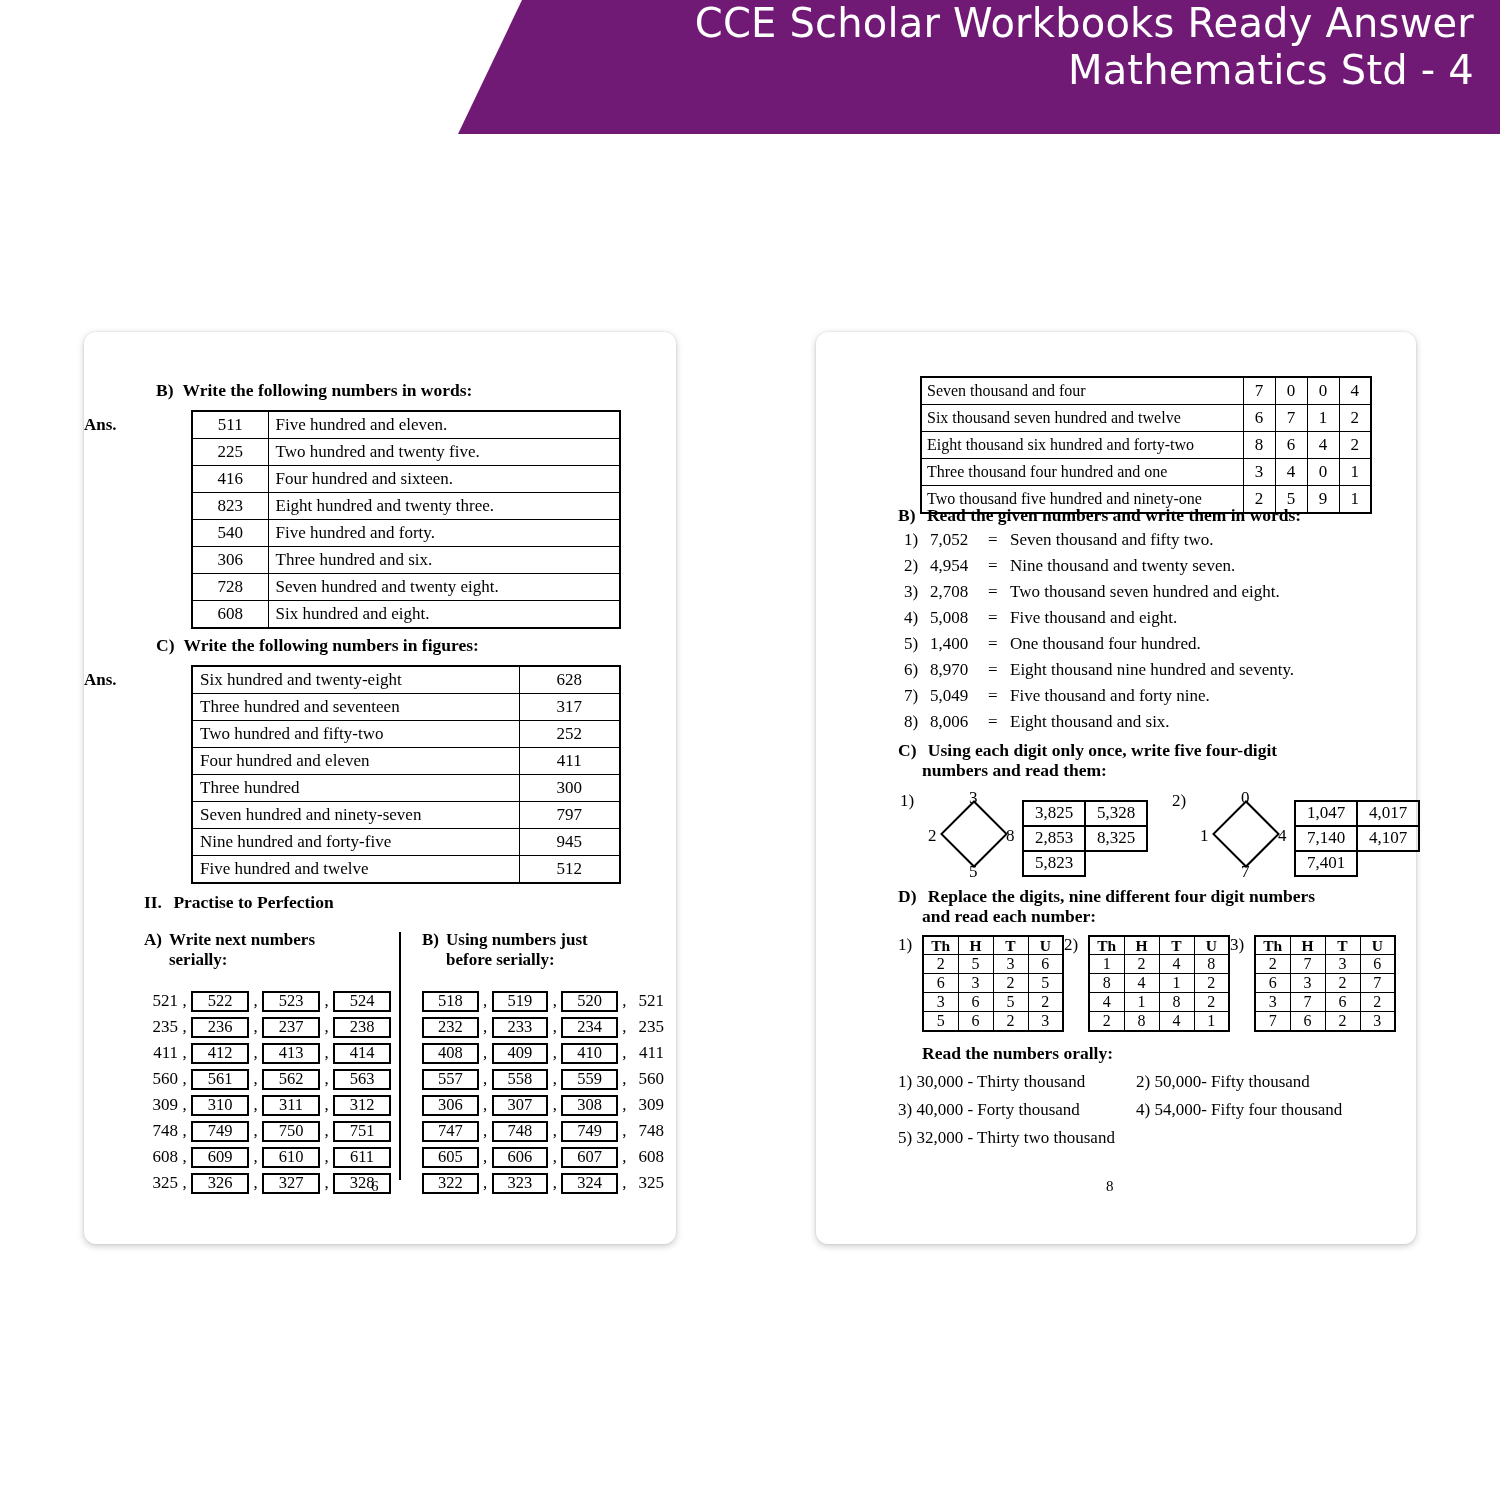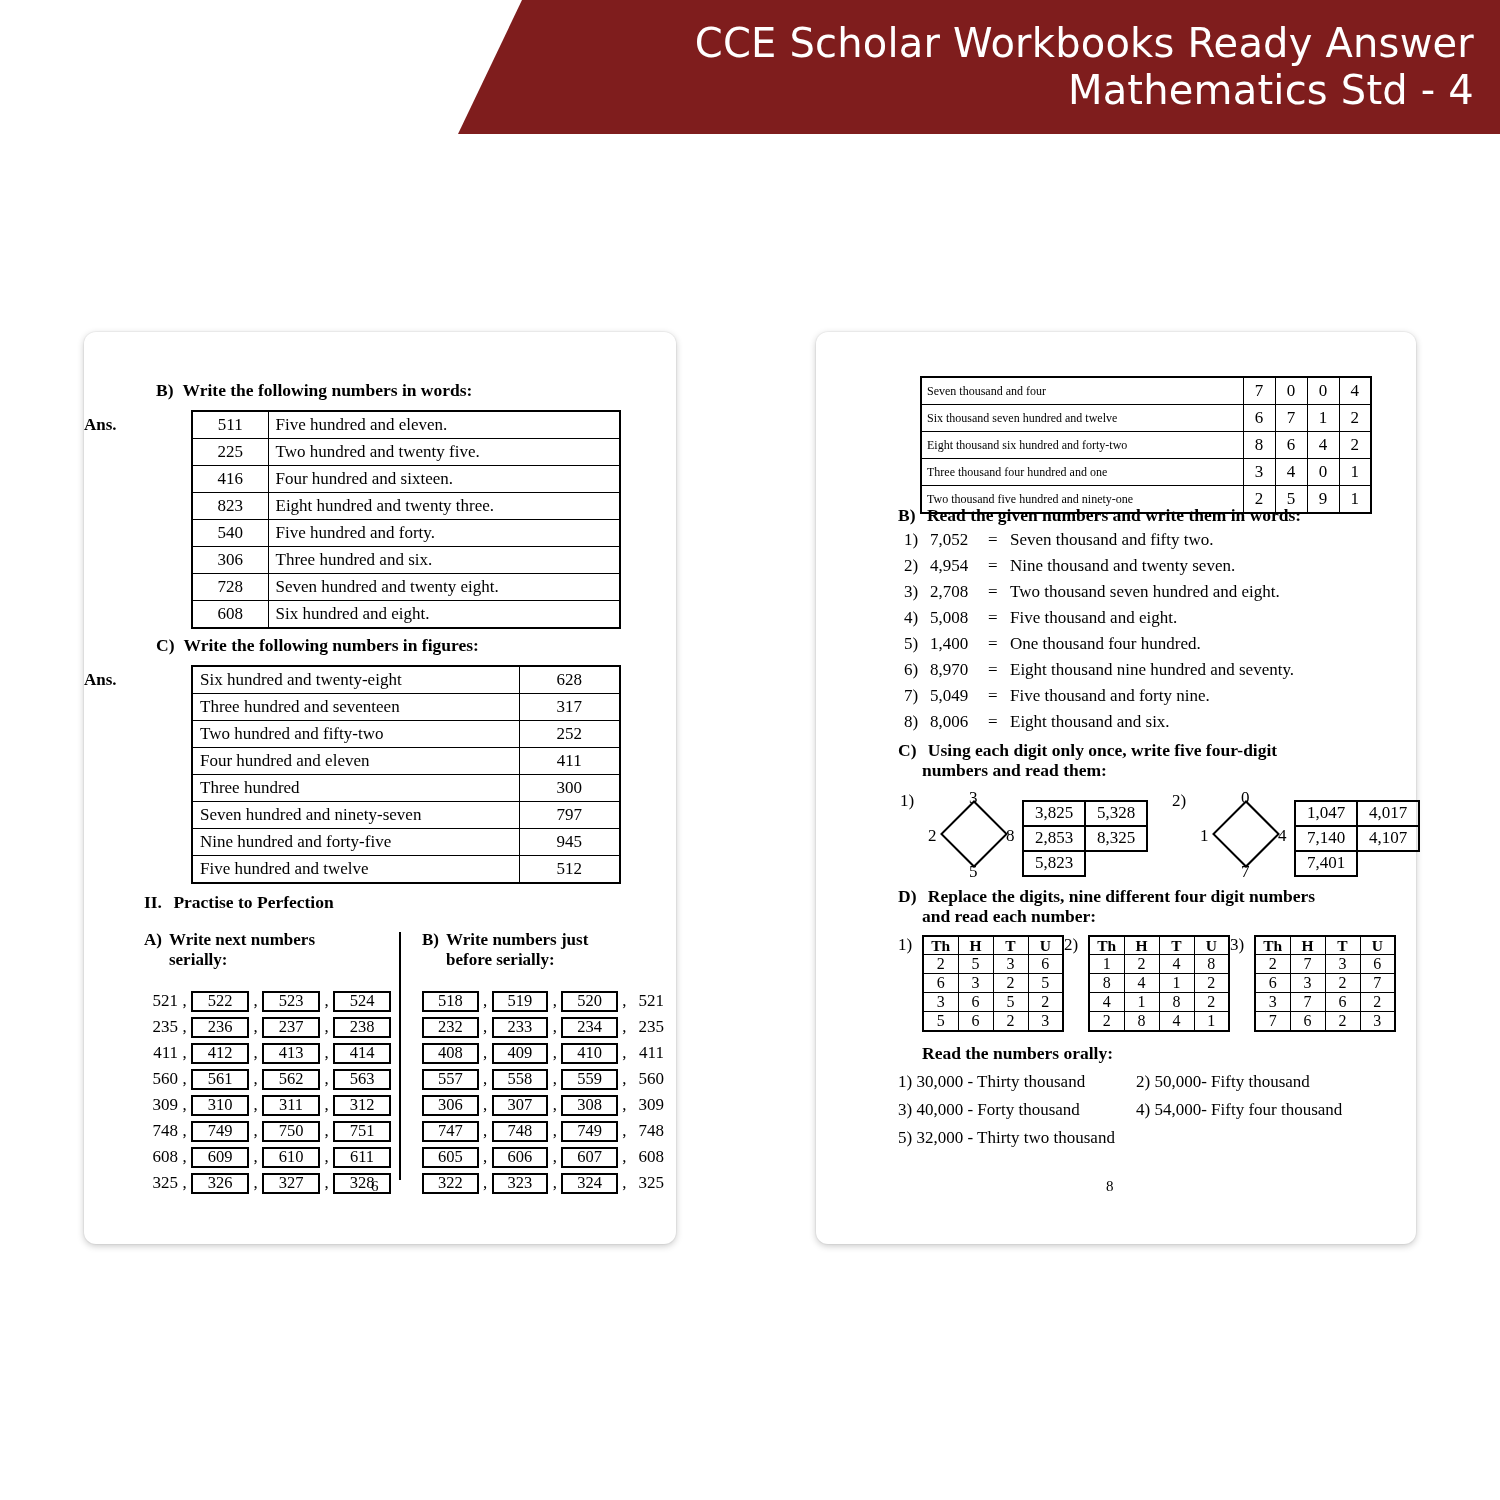--- a/index.html
+++ b/index.html
@@ -8,25 +8,25 @@
     width:1500px; height:1500px;
     background:#ffffff;
     font-family:"Liberation Serif", serif;
     position:relative;
     overflow:hidden;
   }
 
   
   .header-band{
     position:absolute; left:450px; top:0; width:1050px; height:134px;
-    background:#7f1d1d;
+    background:#701a75;
     clip-path: polygon(72px 0, 1050px 0, 1050px 134px, 8px 134px);
     color:#ffffff;
     font-family:"DejaVu Sans", sans-serif;
-    display:flex; flex-direction:column; justify-content:center; align-items:flex-end;
+    display:flex; flex-direction:column; align-items:flex-end;
     padding-right:26px;
   }
   .header-line{
     font-size:40px; font-weight:400; line-height:1.18;
     letter-spacing:.2px; text-align:right; white-space:nowrap;
   }
 
   
   .page{
     position:absolute; background:#fff; border-radius:12px;
@@ -87,21 +87,21 @@
     display:flex; align-items:center; justify-content:center;
     font-size:16.5px; line-height:1; background:#fff;
     box-shadow:inset 0 0 0 1px #fff;
   }
   .pagenum{
     position:absolute; font-size:15px; text-align:center;
   }
 
   
   #tbl-topright{ width:452px; margin-left:0; }
-  #tbl-topright td.word{ text-align:left; font-size:12px; padding:2px 5px; }
+  #tbl-topright td.word{ text-align:left; font-size:16px; padding:2px 5px; }
   #tbl-topright td.d{ width:32px; text-align:center; }
 
   .rp-sec{ font-weight:bold; font-size:17.5px; line-height:1.17; }
   .rp-list{ font-size:17px; }
   .rp-li{ display:flex; align-items:baseline; height:26px; }
   .rp-li .n{ width:26px; flex:none; }
   .rp-li .v{ width:58px; flex:none; }
   .rp-li .eq{ width:22px; flex:none; }
   .rp-li .t{ flex:1; }
 
@@ -331,21 +331,21 @@
                 <span class="comma">,</span>
                 <span class="nbox">328</span>
               </div>
             </div>
         </div>
 
         <div class="prac-col right">
           <div class="prac-head">
             <span>B)</span>
             <span>
-              <span>Write numbers just</span><br>
+              <span>Using numbers just</span><br>
               <span>before serially:</span>
             </span>
           </div>
           <div id="rows-b" style="margin-top:19px;">
               <div class="numrow">
                 <span class="nbox">518</span>
                 <span class="comma">,</span>
                 <span class="nbox">519</span>
                 <span class="comma">,</span>
                 <span class="nbox">520</span>

